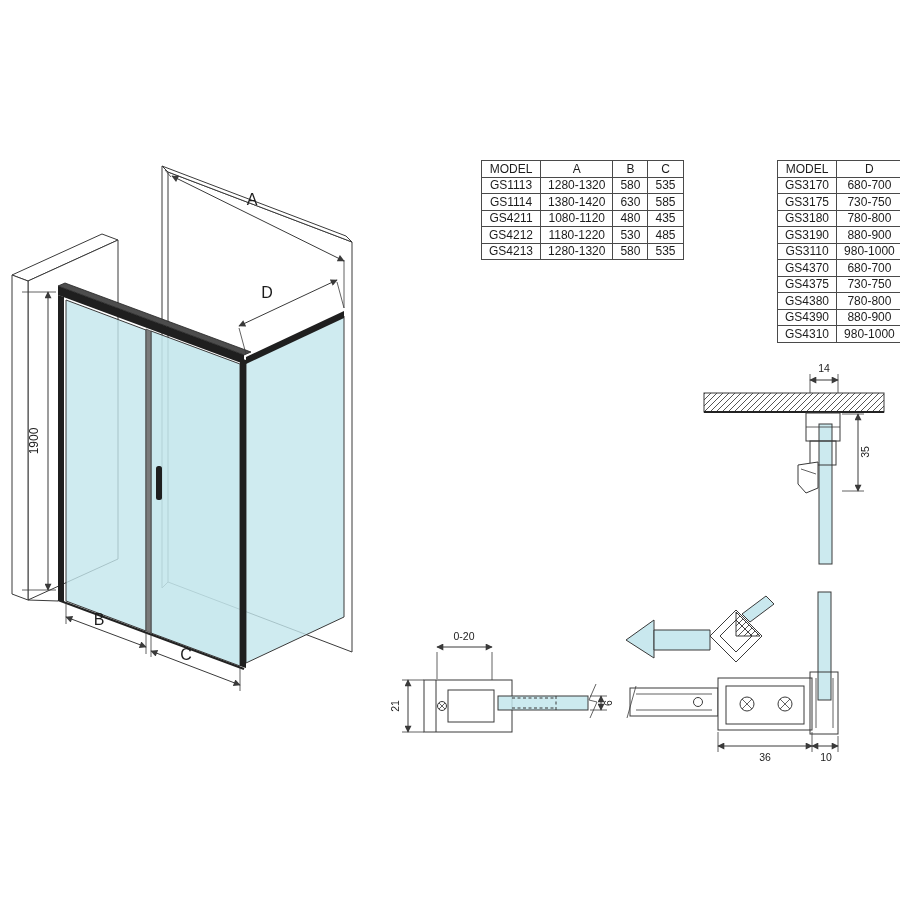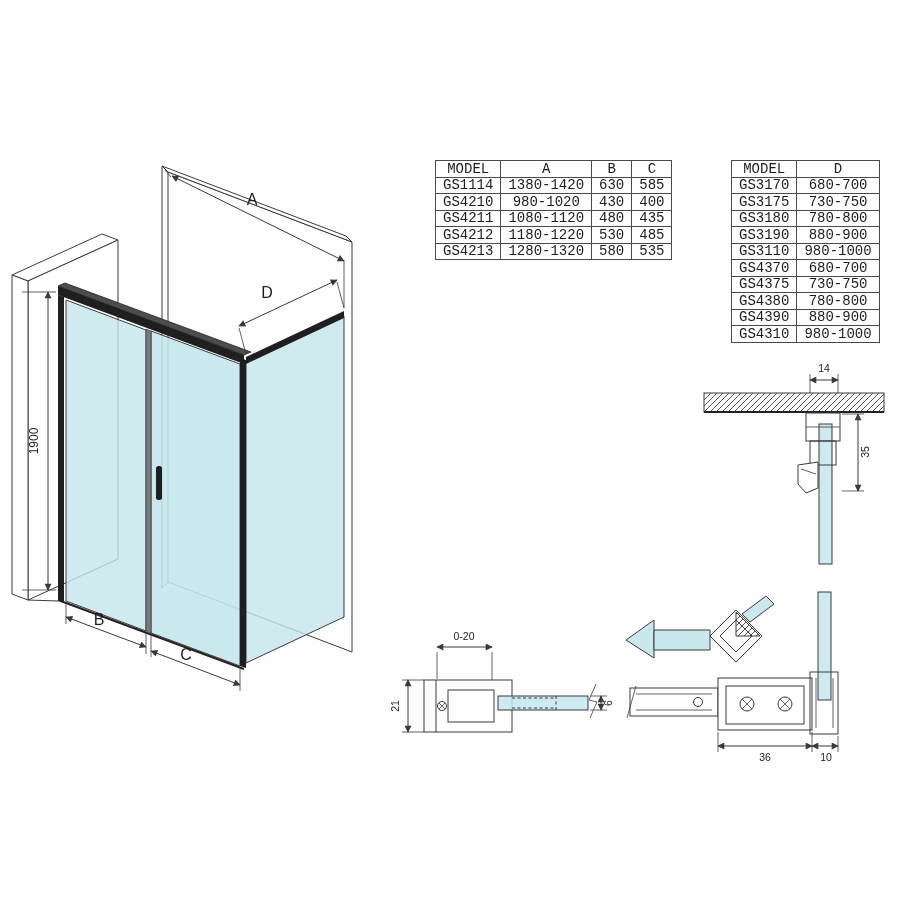--- a/index.html
+++ b/index.html
@@ -1,21 +1,21 @@
 <!DOCTYPE html>
 <html><head>
 <meta charset="utf-8">
 <style>
   html,body { margin:0; padding:0; background:#fff; }
   .root { position:relative; width:900px; height:900px; background:#ffffff; overflow:hidden;
           font-family:"Liberation Sans", sans-serif; }
   .drawing-svg { position:absolute; left:0; top:0; }
   .table-wrap { position:absolute; }
-  table { border-collapse:collapse; font-family:Liberation Mono, monospace; font-size:14px;
-          color:#1c1c1c; }
+  table { border-collapse:collapse; font-family:Liberation Sans, sans-serif; font-size:12px;
+          color:#1c1c1c;margin-left:46px; }
   th, td { border:1px solid #4a4a4a; text-align:center; font-weight:400; padding:0 7px;
            height:15.5px; line-height:1; white-space:nowrap; }
 
   
   .s  { stroke:#3a3a3a; stroke-width:1; }
   .t2 { stroke:#222; stroke-width:2.2; }
   .nf { fill:none; }
   .wf { fill:#ffffff; }
   .dk { fill:#1f1f1f; stroke:none; }
   .gr { fill:#4d4d4d; stroke:#222; stroke-width:0.8; }
@@ -251,32 +251,32 @@
         <thead>
           <tr>
             <th>MODEL</th>
             <th>A</th>
             <th>B</th>
             <th>C</th>
           </tr>
         </thead>
         <tbody>
           <tr>
+            <td>GS1113</td>
+            <td>1280-1320</td>
+            <td>580</td>
+            <td>535</td>
+          </tr>
+          <tr>
             <td>GS1114</td>
             <td>1380-1420</td>
             <td>630</td>
             <td>585</td>
           </tr>
           <tr>
-            <td>GS4210</td>
-            <td>980-1020</td>
-            <td>430</td>
-            <td>400</td>
-          </tr>
-          <tr>
             <td>GS4211</td>
             <td>1080-1120</td>
             <td>480</td>
             <td>435</td>
           </tr>
           <tr>
             <td>GS4212</td>
             <td>1180-1220</td>
             <td>530</td>
             <td>485</td>

